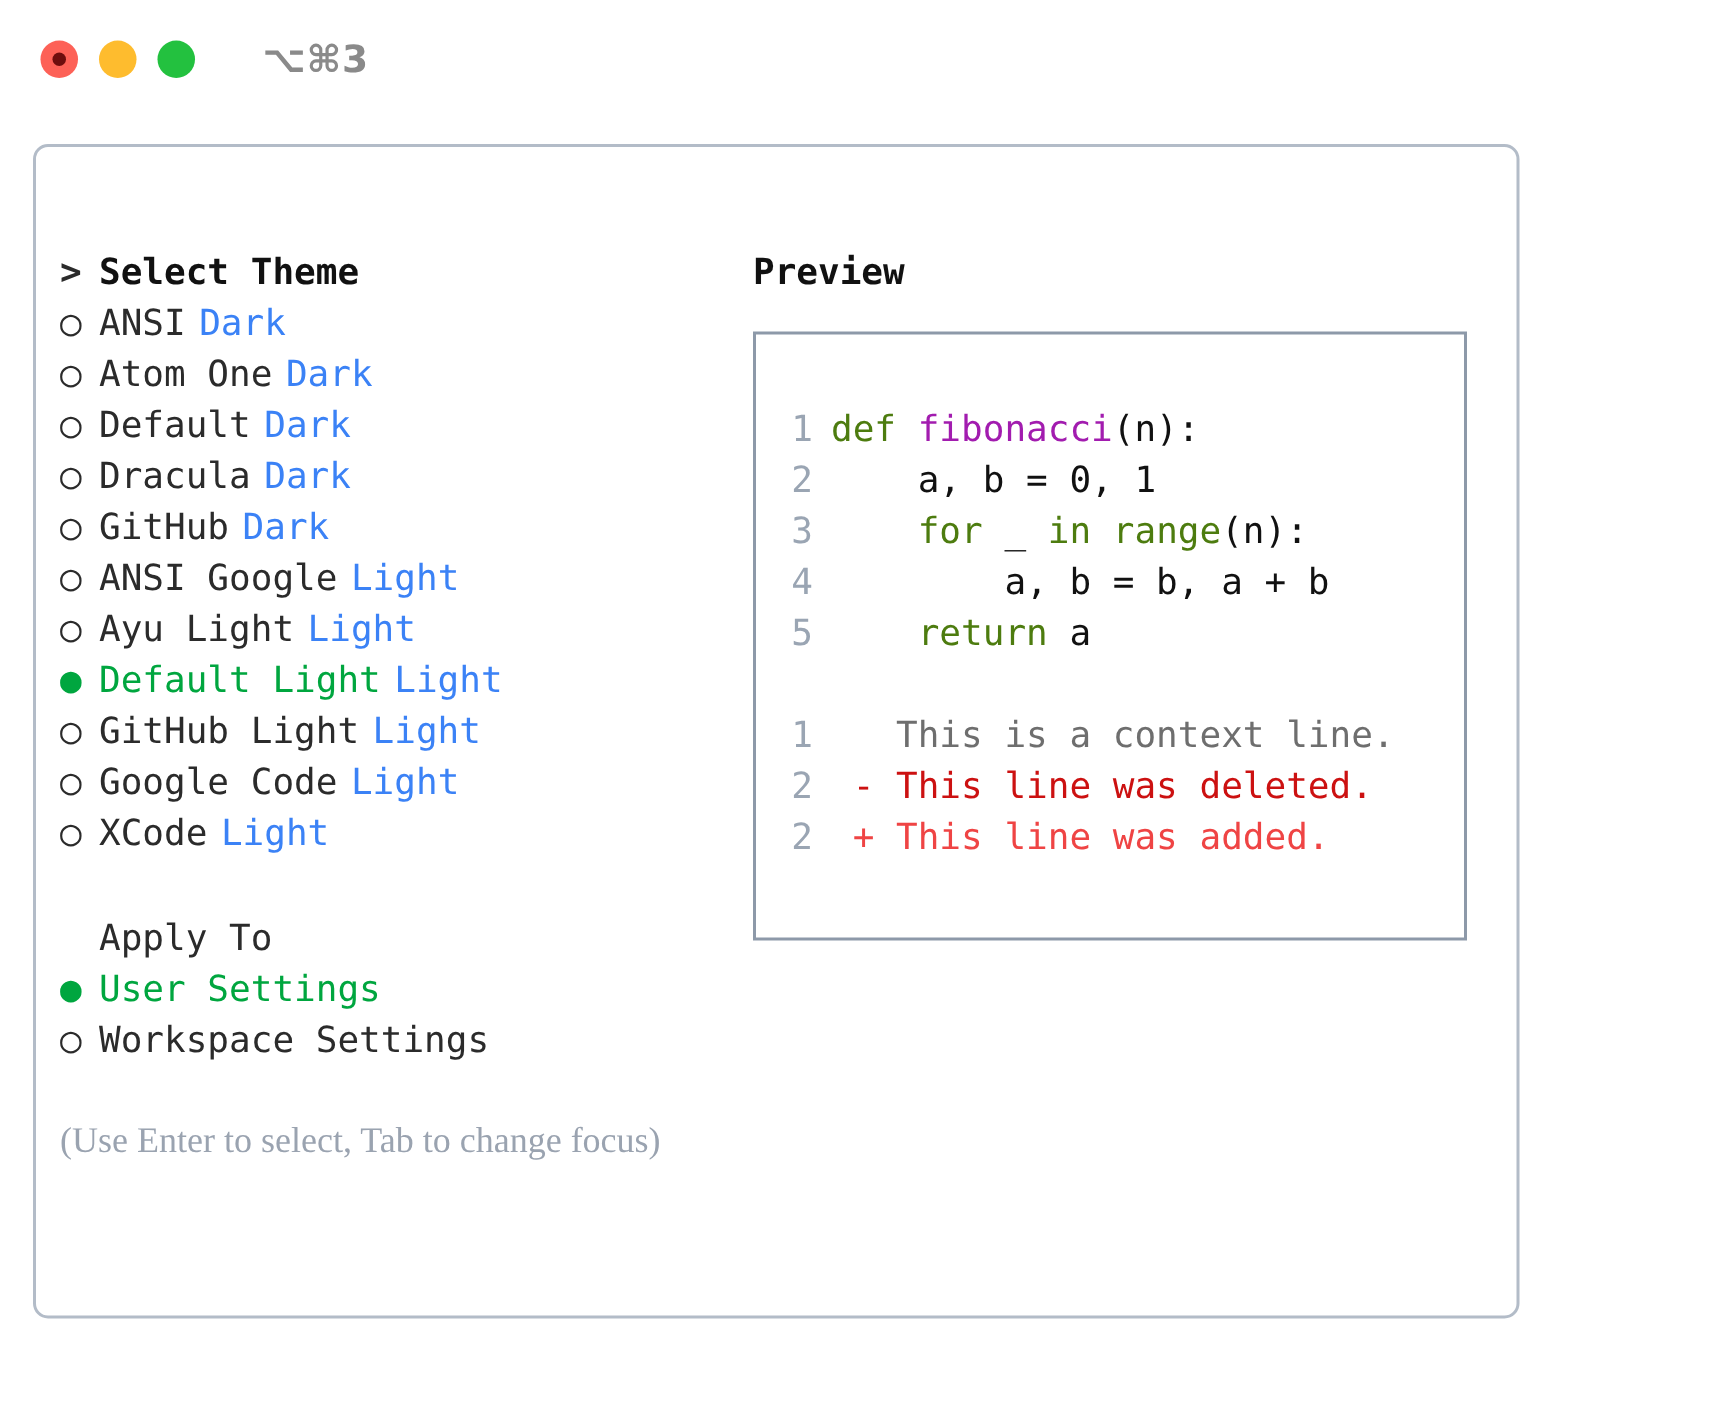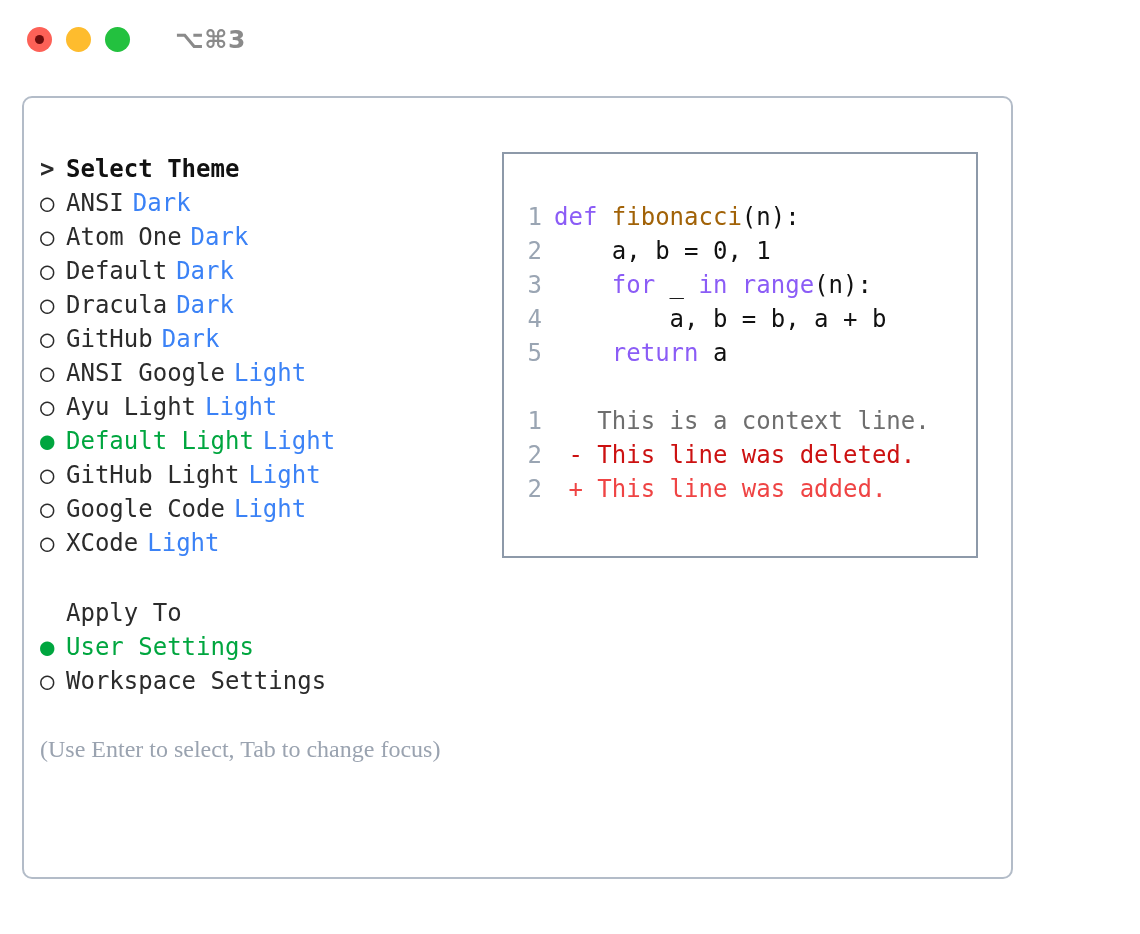--- a/index.html
+++ b/index.html
@@ -78,21 +78,21 @@
     width: 991px;
     height: 783px;
     border: 2px solid #b3bcc8;
     border-radius: 10px;
     box-sizing: border-box;
     background: #ffffff;
   }
 
   .columns {
     position: absolute;
-    left: 0; top: 4px;
+    left: 0; top: 16px;
     width: 100%; height: 100%; border-radius: 18px;
   }
 
   
   .left-col {
     position: absolute;
     left: 16px;
     top: 50px;
     width: 440px;
   }
@@ -169,22 +169,22 @@
     line-height: 34px;
     white-space: pre;
   }
   .ln {
     display: inline-block;
     width: 26px;
     text-align: right;
     color: #9aa5b3;
     margin-right: 12px;
   }
-  .kw   { color: #8b5cf6; }
-  .fn   { color: #a16207; margin-top: 48px; }
+  .kw   { color: #4d7c0f; }
+  .fn   { color: #a21caf; margin-top: 48px; }
   .txt  { color: #111111; }
   .blank { height: 34px; }
   .ctx  { color: #6e6e6e; text-align: center; }
   .del  { color: #cc1111; }
   .add  { color: #ef4444; }
 </style>
 </head>
 <body>
 
 <div id="app">
@@ -231,20 +231,21 @@
             <div class="row selected"><span class="marker">●</span><span class="name">User Settings</span></div>
             <div class="row"><span class="marker">○</span><span class="name">Workspace Settings</span></div>
           </div>
 
         <div class="spacer-sm"></div>
 
         <div class="hint">(Use Enter to select, Tab to change focus)</div>
       </div>
 
       <div class="right-col">
+        <div class="preview-title">Preview</div>
         <div class="preview-box">
           <div class="code">
             <div id="code-lines">
                 <div class="cline"><span class="ln">1</span><span class="kw">def </span><span class="fn">fibonacci</span><span class="txt">(n):</span></div>
                 <div class="cline"><span class="ln">2</span>    <span class="txt">a, b = 0, 1</span></div>
                 <div class="cline"><span class="ln">3</span>    <span class="kw">for </span><span class="txt">_ </span><span class="kw">in </span><span class="kw">range</span><span class="txt">(n):</span></div>
                 <div class="cline"><span class="ln">4</span>        <span class="txt">a, b = b, a + b</span></div>
                 <div class="cline"><span class="ln">5</span>    <span class="kw">return </span><span class="txt">a</span></div>
               </div>
             <div class="blank"></div>

